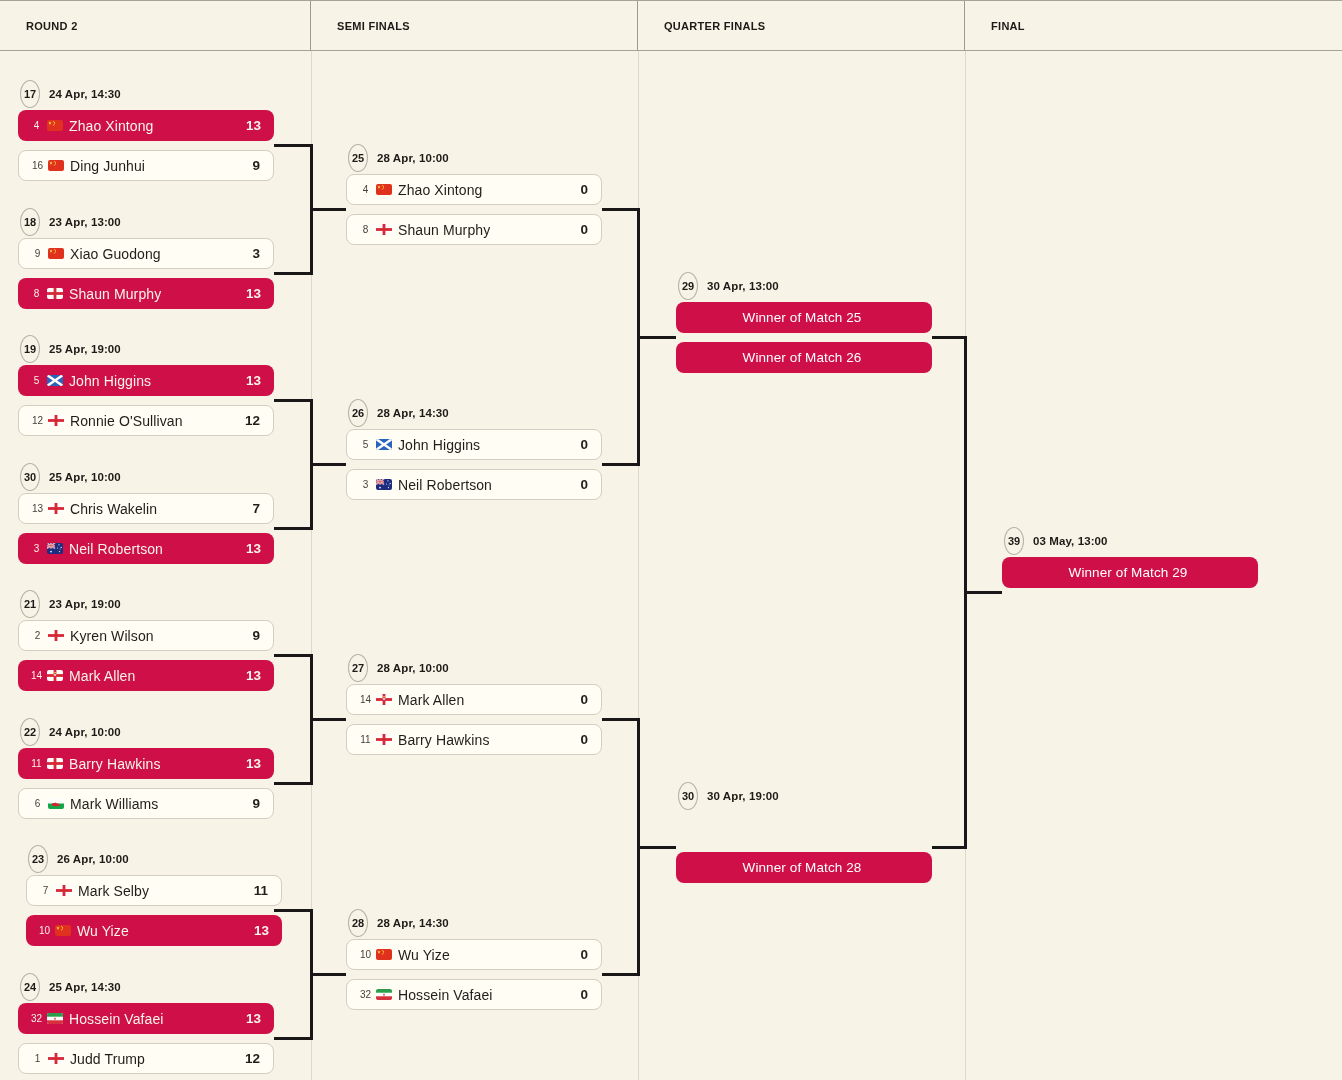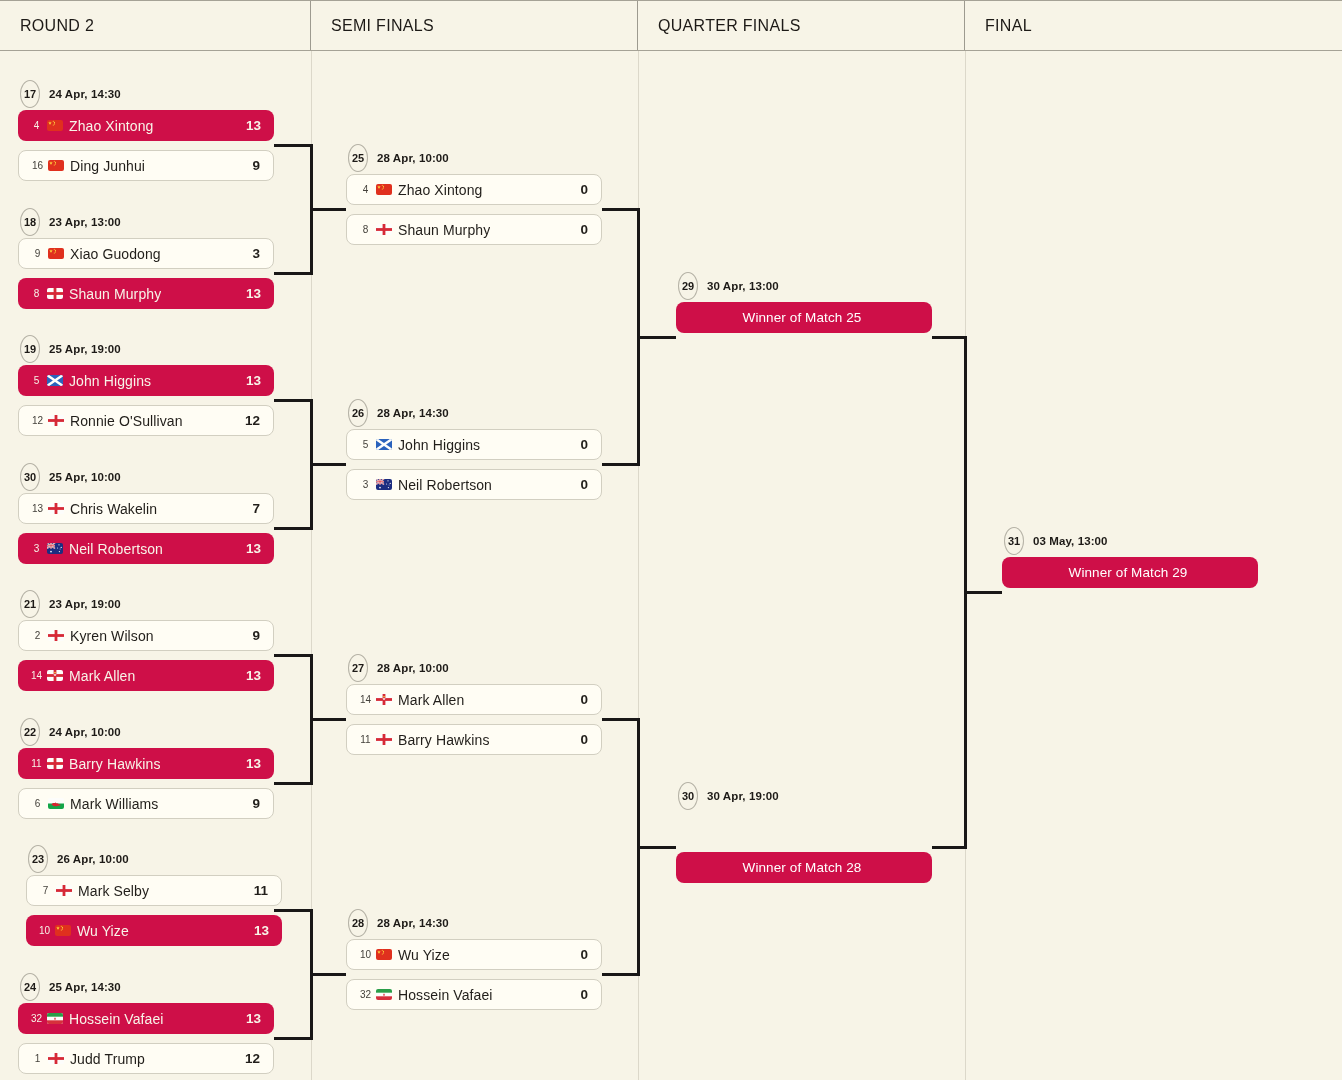--- a/index.html
+++ b/index.html
@@ -2,22 +2,22 @@
 <html><head>
 <meta charset="utf-8">
 <style>
   html,body{margin:0;padding:0;}
   body{font-family:"Liberation Sans", sans-serif; background:#f7f4e7;}
   #app{position:relative;width:1342px;height:1080px;background:#f7f4e7;overflow:hidden;}
 
   
   .hrow{position:absolute;left:0;top:0;width:1342px;height:51px;display:flex;
         border-top:1px solid #a5a296;border-bottom:1px solid #a5a296;box-sizing:border-box;}
-  .hcell{box-sizing:border-box;display:flex;align-items:center;padding-left:20px;
-         font-size:16px;font-weight:400;letter-spacing:.3px;color:#1d1a17;}
+  .hcell{box-sizing:border-box;display:flex;align-items:center;padding-left:26px;
+         font-size:11px;font-weight:700;letter-spacing:.3px;color:#1d1a17;}
   .hcell.bdr{border-right:1px solid #9d9a8f;}
 
   
   .vdiv{position:absolute;top:51px;height:1029px;width:1px;background:#dcd8ca;}
 
   
   .match{position:absolute;width:256px;}
   .mhead{position:absolute;left:0;top:0;height:20px;display:flex;align-items:center;}
   .mnum{width:20px;height:28px;border:1px solid #b5b2a6;border-radius:50%;box-sizing:border-box;
         display:flex;align-items:center;justify-content:center;
@@ -497,33 +497,36 @@
         </div>
       </div>
       <div class="match" style="left: 676px; top: 275.5px; height: 97px;">
         <div class="mhead">
           <span class="mnum">29</span>
           <span class="mdate">30 Apr, 13:00</span>
         </div>
         <div class="row win" style="top: 26px;">
           <span class="phlabel">Winner of Match 25</span>
         </div>
+        <div class="row win" style="top: 66px;">
+          <span class="phlabel">Winner of Match 26</span>
+        </div>
       </div>
       <div class="match" style="left: 676px; top: 785.5px; height: 97px;">
         <div class="mhead">
           <span class="mnum">30</span>
           <span class="mdate">30 Apr, 19:00</span>
         </div>
         <div class="row win" style="top: 66px;">
           <span class="phlabel">Winner of Match 28</span>
         </div>
       </div>
       <div class="match" style="left: 1002px; top: 530.5px; height: 97px;">
         <div class="mhead">
-          <span class="mnum">31</span>
+          <span class="mnum">39</span>
           <span class="mdate">03 May, 13:00</span>
         </div>
         <div class="row win" style="top: 26px;">
           <span class="phlabel">Winner of Match 29</span>
         </div>
       </div>
     </div>
 </div>
 
 </body></html>

